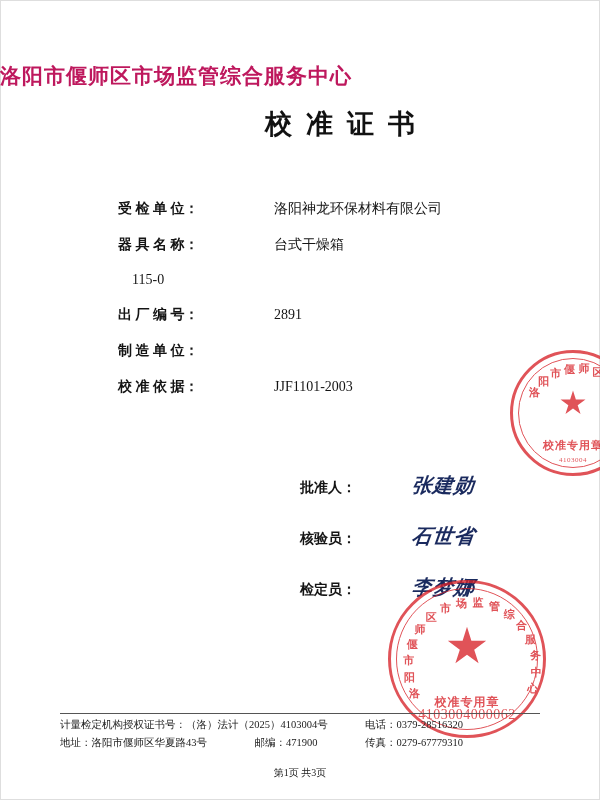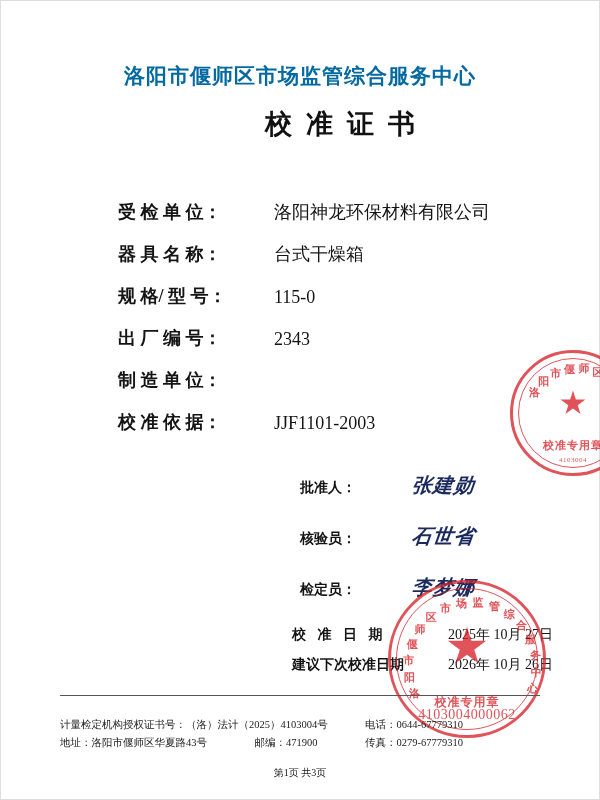--- a/index.html
+++ b/index.html
@@ -22,25 +22,25 @@
     position: absolute;
     left: 0; top: 0; right: 0; bottom: 0;
     border: 1px solid #dedede;
     pointer-events: none;
   }
   .org-title {
     position: absolute;
     top: 62px;
     left: 0;
     width: 100%;
-    text-align: center;
+    text-align: left;
     font-size: 21px;
     font-weight: bold;
     letter-spacing: 1px;
-    color: #0369a1;
+    color: #be185d;
     font-family: "Liberation Serif", "DejaVu Serif", serif;
   }
   .doc-title {
     position: absolute;
     top: 106px;
     left: 0;
     width: 100%;
     text-align: center;
     font-size: 27px;
     font-weight: bold;
@@ -61,23 +61,23 @@
   }
 
   .fields {
     position: absolute;
     top: 200px;
     left: 118px;
     width: 400px;
   }
   .field-row {
     display: flex;
-    align-items: flex-end;
+    align-items: center;
     margin-bottom: 18px;
-    font-size: 18px;
+    font-size: 14px;
     color: #141414;
   }
   .field-label {
     width: 142px;
     flex: 0 0 142px;
     display: flex;
     justify-content: space-between;
     font-weight: bold;
     letter-spacing: 0px;
   }
@@ -153,21 +153,21 @@
     color: #141414;
     font-weight: normal;
   }
 
   .footer {
     position: absolute;
     left: 60px;
     right: 60px;
     bottom: 48px;
     border-top: 1px solid #555;
-    padding-top: 20px;
+    padding-top: 2px;
     font-size: 10.5px;
     color: #222;
     line-height: 1.7;
   }
   .footer-row {
     display: flex;
     justify-content: space-between;
   }
   .footer-left { flex: 0 0 auto; }
   .footer-right { flex: 0 0 175px; }
@@ -275,26 +275,25 @@
   <div class="fields">
     <div class="field-row">
       <div class="field-label">受 检 单 位：</div>
       <div class="field-value">洛阳神龙环保材料有限公司</div>
     </div>
     <div class="field-row">
       <div class="field-label">器 具 名 称：</div>
       <div class="field-value">台式干燥箱</div>
     </div>
     <div class="field-row">
-      <div class="field-label">规 格/ 型 号：</div>
       <div class="field-value">115-0</div>
     </div>
     <div class="field-row">
       <div class="field-label">出 厂 编 号：</div>
-      <div class="field-value">2343</div>
+      <div class="field-value">2891</div>
     </div>
     <div class="field-row">
       <div class="field-label">制 造 单 位：</div>
     </div>
     <div class="field-row">
       <div class="field-label">校 准 依 据：</div>
       <div class="field-value">JJF1101-2003</div>
     </div>
   </div>
 
@@ -306,30 +305,20 @@
     <div class="sign-row">
       <div class="sign-label">核验员：</div>
       <div class="sign-value">石世省</div>
     </div>
     <div class="sign-row">
       <div class="sign-label">检定员：</div>
       <div class="sign-value">李梦娜</div>
     </div>
   </div>
 
-  <div class="date-block">
-    <div class="date-row">
-      <div class="date-label wide">校 准 日 期</div>
-      <div class="date-value">2025年 10月 27日</div>
-    </div>
-    <div class="date-row">
-      <div class="date-label narrow">建议下次校准日期</div>
-      <div class="date-value">2026年 10月 26日</div>
-    </div>
-  </div>
 
   <div class="seal seal-right">
     <div class="seal-inner-ring"></div>
     <div class="seal-star seal-star-small"></div>
     <div class="seal-arc-text">
       <span style="transform: rotate(-58deg) translate(0,-52px) rotate(58deg);">洛</span>
       <span style="transform: rotate(-42deg) translate(0,-52px) rotate(42deg);">阳</span>
       <span style="transform: rotate(-26deg) translate(0,-52px) rotate(26deg);">市</span>
       <span style="transform: rotate(-10deg) translate(0,-52px) rotate(10deg);">偃</span>
       <span style="transform: rotate(6deg) translate(0,-52px) rotate(-6deg);">师</span>
@@ -360,21 +349,21 @@
       <span style="transform: rotate(95deg) translate(0,-64px) rotate(-95deg);">中</span>
       <span style="transform: rotate(110deg) translate(0,-64px) rotate(-110deg);">心</span>
     </div>
     <div class="seal-bottom-text">校准专用章</div>
     <div class="seal-code">4103004000062</div>
   </div>
 
   <div class="footer">
     <div class="footer-row">
       <div class="footer-left">计量检定机构授权证书号：（洛）法计（2025）4103004号</div>
-      <div class="footer-right">电话：0644-67779310</div>
+      <div class="footer-right">电话：0379-28516320</div>
     </div>
     <div class="footer-row">
       <div class="footer-left">地址：洛阳市偃师区华夏路43号</div>
       <div class="footer-left">邮编：471900</div>
       <div class="footer-right">传真：0279-67779310</div>
     </div>
   </div>
   <div class="page-num">第1页  共3页</div>
 </div>
 

